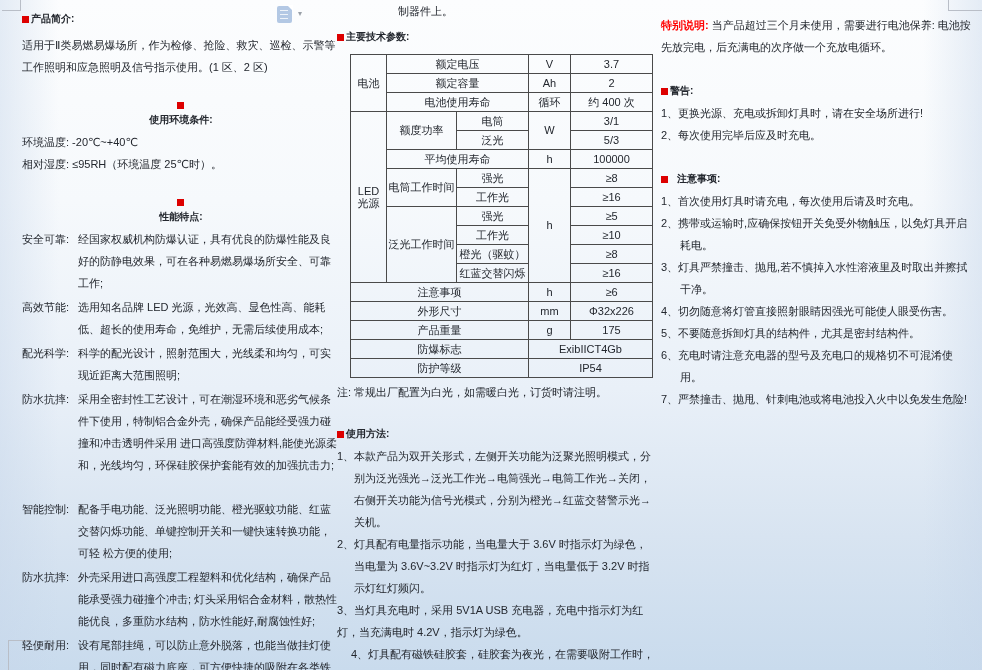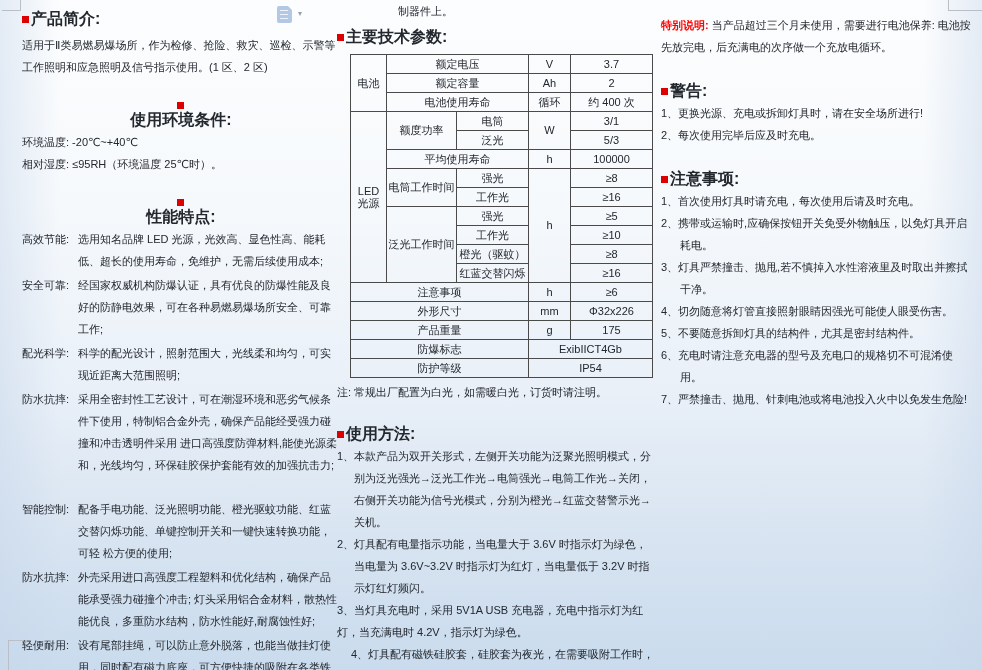--- a/index.html
+++ b/index.html
@@ -32,21 +32,21 @@
     border-style:solid; border-width:0 6px 6px 0;
     border-color:transparent #ffffff transparent transparent;
   }
   .paste-caret { position:absolute; left:24px; top:3px; font-size:8px; color:#9aa0a8; line-height:14px; }
 
   .col { position:absolute; }
   .col-left  { left:22px;  top:8px;  width:318px; }
   .col-mid   { left:337px; top:0px;  width:318px; }
   .col-right { left:661px; top:14px; width:310px; }
 
-  .sec-h { font-weight:bold; font-size:16px; line-height:22px; display:flex; align-items:center; }
+  .sec-h { font-weight:bold; font-size:10px; line-height:22px; display:flex; align-items:center; }
   .bullet { display:inline-block; width:7px; height:7px; background:#dd0000; margin-right:2px; flex:0 0 auto; }
 
   .para { margin:0; }
   .mt4{margin-top:4px;} .mt20{margin-top:20px;} .mt24{margin-top:24px;flex-direction:column;}
 
   .feat { display:flex; align-items:flex-start; }
   .feat .term { flex:0 0 56px; }
   .feat .desc { flex:1; }
   .feat + .feat { margin-top:2px; }
   .gap-before { margin-top:13px; }
@@ -100,26 +100,26 @@
     </div>
     <p class="para">环境温度:  -20℃~+40℃</p>
     <p class="para">相对湿度:  ≤95RH（环境温度 25℃时）。</p>
 
     <div class="sec-h mt24">
       <span class="bullet"></span>
       <span>性能特点:</span>
     </div>
 
     <div class="feat">
+      <span class="term">安全可靠:</span>
+      <span class="desc">经国家权威机构防爆认证，具有优良的防爆性能及良好的防静电效果，可在各种易燃易爆场所安全、可靠工作;</span>
+    </div>
+    <div class="feat">
       <span class="term">高效节能:</span>
       <span class="desc">选用知名品牌 LED 光源，光效高、显色性高、能耗低、超长的使用寿命，免维护，无需后续使用成本;</span>
-    </div>
-    <div class="feat">
-      <span class="term">安全可靠:</span>
-      <span class="desc">经国家权威机构防爆认证，具有优良的防爆性能及良好的防静电效果，可在各种易燃易爆场所安全、可靠工作;</span>
     </div>
     <div class="feat gap-before">
       <span class="term">配光科学:</span>
       <span class="desc">科学的配光设计，照射范围大，光线柔和均匀，可实现近距离大范围照明;</span>
     </div>
     <div class="feat gap-before">
       <span class="term">防水抗摔:</span>
       <span class="desc">采用全密封性工艺设计，可在潮湿环境和恶劣气候条件下使用，特制铝合金外壳，确保产品能经受强力碰撞和冲击透明件采用 进口高强度防弹材料,能使光源柔和，光线均匀，环保硅胶保护套能有效的加强抗击力;</span>
     </div>
     <div class="feat" style="margin-top:22px;">
@@ -257,21 +257,21 @@
 
     <div class="sec-h" style="margin-top:22px;">
       <span class="bullet"></span>
       <span>警告:</span>
     </div>
     <div class="list">
       <p class="hang19">1、更换光源、充电或拆卸灯具时，请在安全场所进行!</p>
       <p class="hang19">2、每次使用完毕后应及时充电。</p>
     </div>
 
-    <div class="sec-h" style="margin-top:22px;">
+    <div class="sec-h" style="margin-top:22px;gap:7px;">
       <span class="bullet"></span>
       <span>注意事项:</span>
     </div>
     <div class="list">
       <p class="hang19">1、首次使用灯具时请充电，每次使用后请及时充电。</p>
       <p class="hang19">2、携带或运输时,应确保按钮开关免受外物触压，以免灯具开启耗电。</p>
       <p class="hang19">3、灯具严禁撞击、抛甩,若不慎掉入水性溶液里及时取出并擦拭干净。</p>
       <p class="hang19">4、切勿随意将灯管直接照射眼睛因强光可能使人眼受伤害。</p>
       <p class="hang19">5、不要随意拆卸灯具的结构件，尤其是密封结构件。</p>
       <p class="hang19">6、充电时请注意充电器的型号及充电口的规格切不可混淆使用。</p>

